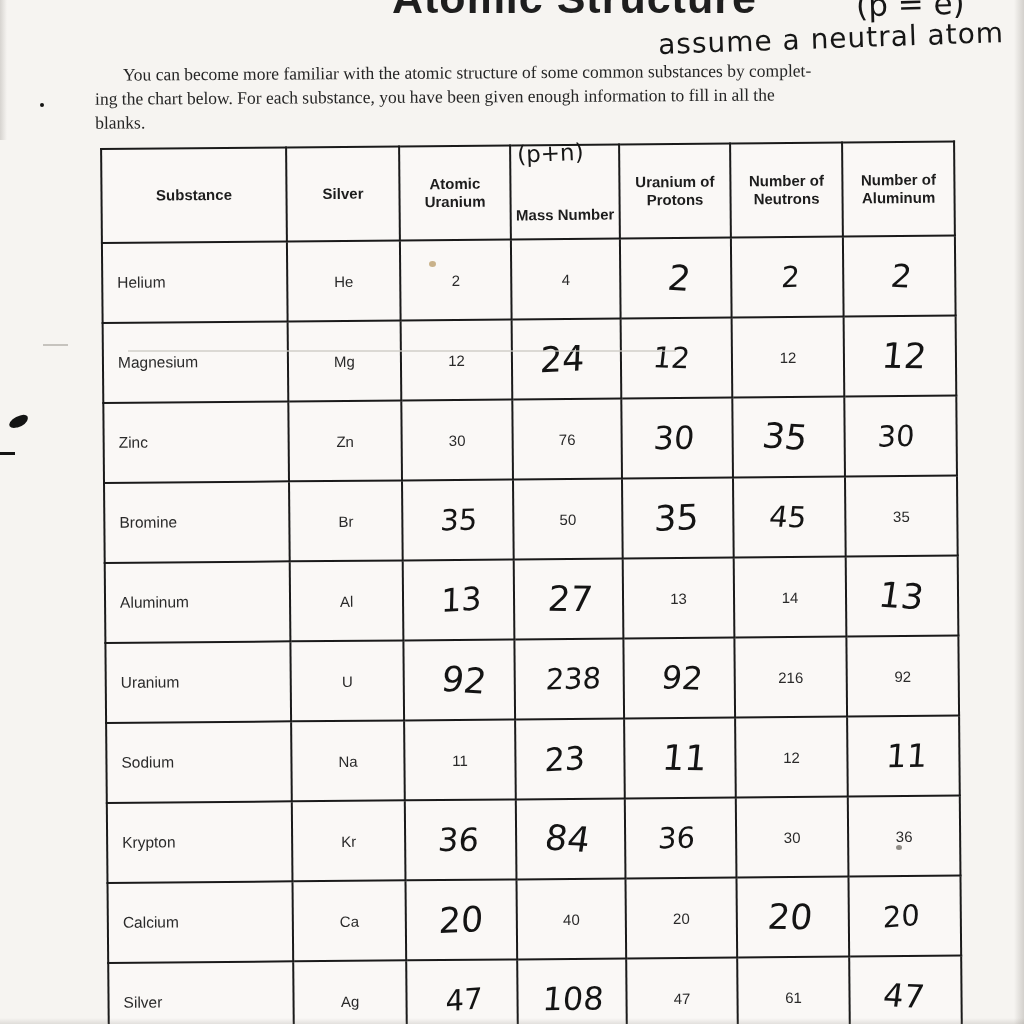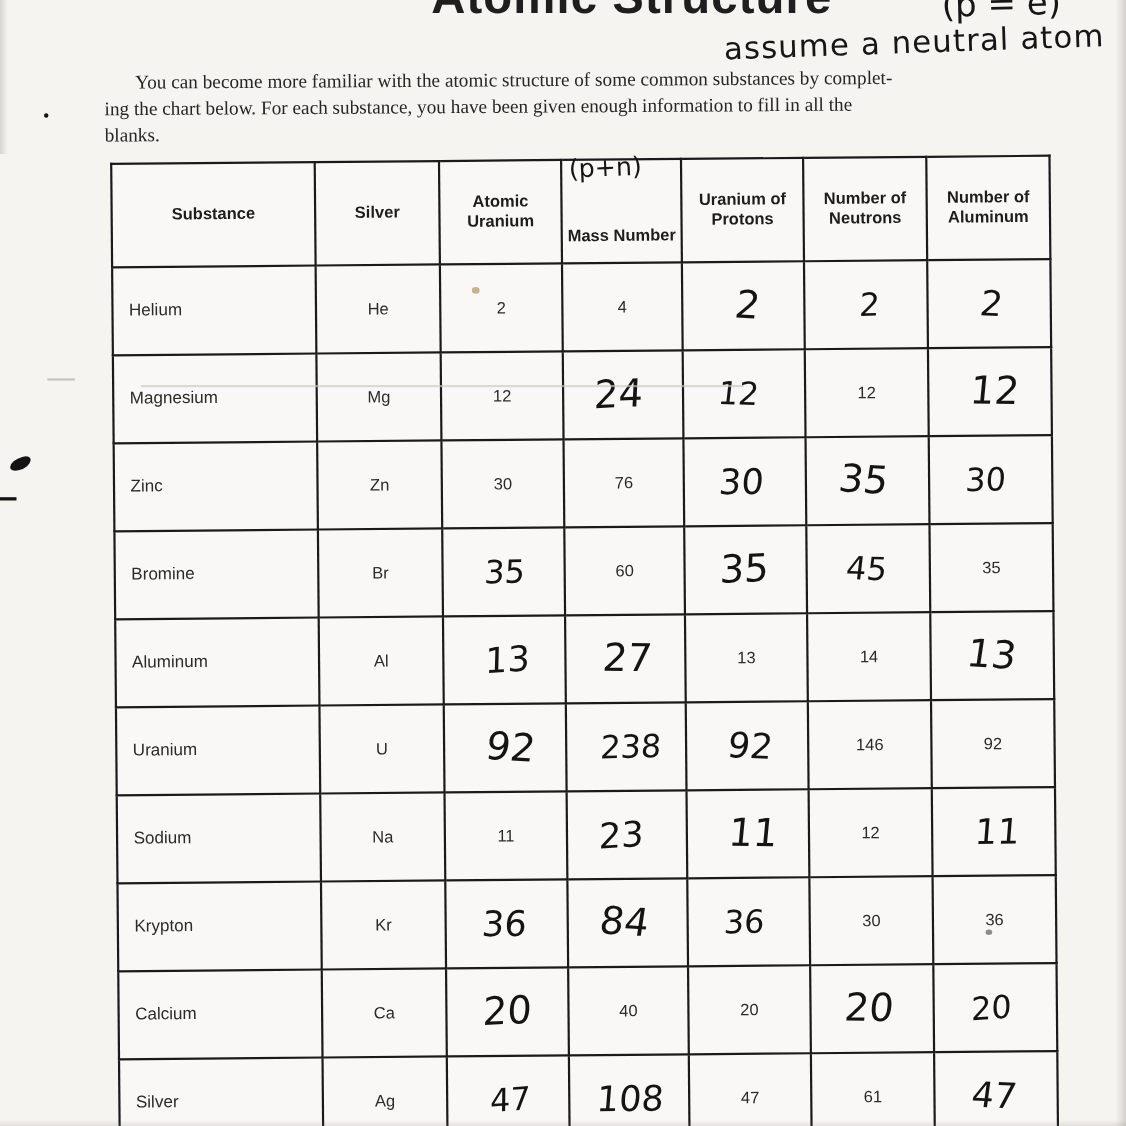--- a/index.html
+++ b/index.html
@@ -153,41 +153,41 @@
             <td>30</td>
             <td>76</td>
             <td><span class="hand-val" style="font-size: 32px; transform: rotate(0deg) skewX(-5deg) translateX(-3px);">30</span></td>
             <td><span class="hand-val" style="font-size: 35px; transform: rotate(4deg) skewX(-5deg) translateX(-4px);">35</span></td>
             <td><span class="hand-val" style="font-size: 29px; transform: rotate(-1deg) skewX(-5deg) translateX(-5px);">30</span></td>
           </tr>
           <tr>
             <td class="sub">Bromine</td>
             <td>Br</td>
             <td><span class="hand-val" style="font-size: 29px; transform: rotate(-1deg) skewX(-5deg) translateX(1px);">35</span></td>
-            <td>60</td>
+            <td>50</td>
             <td><span class="hand-val" style="font-size: 35px; transform: rotate(-2deg) skewX(-5deg) translateX(-1px);">35</span></td>
             <td><span class="hand-val" style="font-size: 29px; transform: rotate(2deg) skewX(-5deg) translateX(-2px);">45</span></td>
             <td>35</td>
           </tr>
           <tr>
             <td class="sub">Aluminum</td>
             <td>Al</td>
             <td><span class="hand-val" style="font-size: 32px; transform: rotate(-3deg) skewX(-5deg) translateX(3px);">13</span></td>
             <td><span class="hand-val" style="font-size: 35px; transform: rotate(1deg) skewX(-5deg) translateX(2px);">27</span></td>
             <td>13</td>
             <td>14</td>
             <td><span class="hand-val" style="font-size: 35px; transform: rotate(4deg) skewX(-5deg) translateX(-1px);">13</span></td>
           </tr>
           <tr>
             <td class="sub">Uranium</td>
             <td>U</td>
             <td><span class="hand-val" style="font-size: 35px; transform: rotate(4deg) skewX(-5deg) translateX(5px);">92</span></td>
             <td><span class="hand-val" style="font-size: 29px; transform: rotate(-1deg) skewX(-5deg) translateX(4px);">238</span></td>
             <td><span class="hand-val" style="font-size: 32px; transform: rotate(3deg) skewX(-5deg) translateX(3px);">92</span></td>
-            <td>146</td>
+            <td>216</td>
             <td>92</td>
           </tr>
           <tr>
             <td class="sub">Sodium</td>
             <td>Na</td>
             <td>11</td>
             <td><span class="hand-val" style="font-size: 32px; transform: rotate(-3deg) skewX(-5deg) translateX(-5px);">23</span></td>
             <td><span class="hand-val" style="font-size: 35px; transform: rotate(1deg) skewX(-5deg) translateX(5px);">11</span></td>
             <td>12</td>
             <td><span class="hand-val" style="font-size: 32px; transform: rotate(0deg) skewX(-5deg) translateX(3px);">11</span></td>

